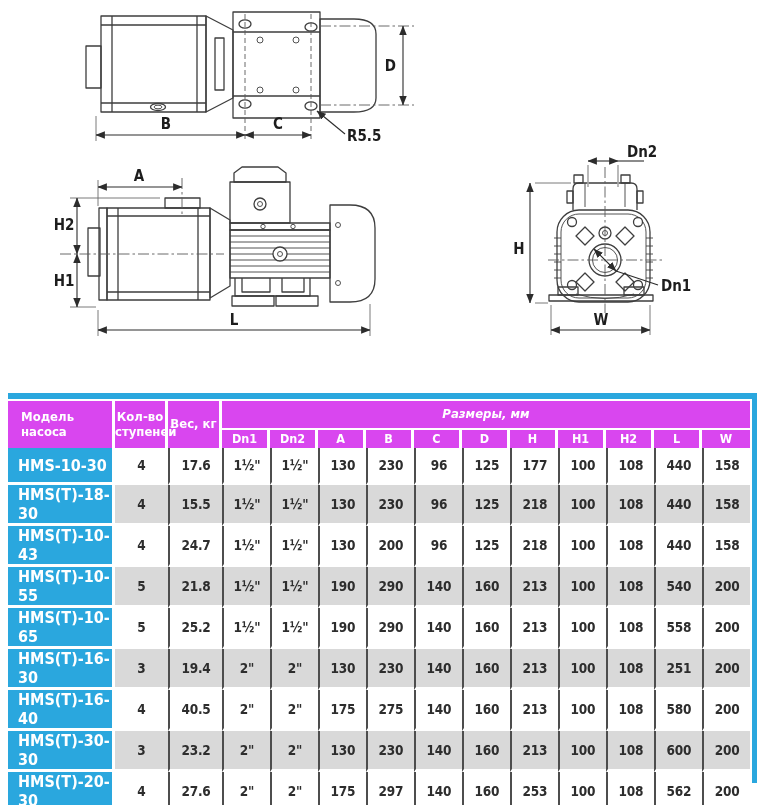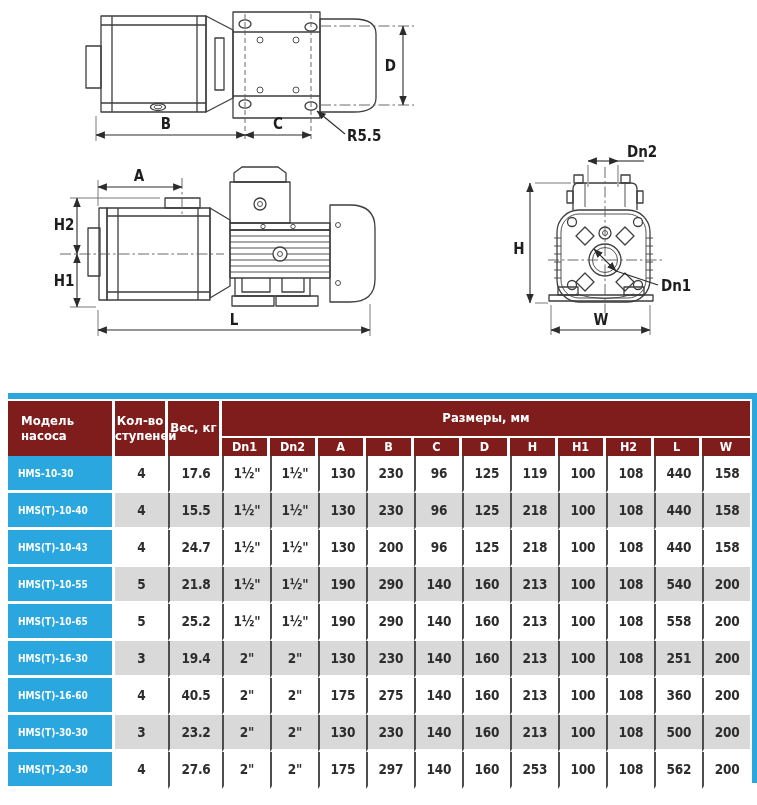--- a/index.html
+++ b/index.html
@@ -19,31 +19,31 @@
   .drawing text{font-family:"DejaVu Sans",sans-serif;font-stretch:condensed;
     font-weight:bold;font-size:15px;fill:#1d1d1d;}
   
   .tbl-topbar{position:absolute;left:8px;top:393px;width:749px;height:6px;background:#2aa7de;}
   .tbl-rightbar{position:absolute;left:752px;top:393px;width:5px;height:390px;background:#2aa7de;}
   table.specs{
     position:absolute;left:8px;top:401px;width:742px;
     border-collapse:separate;border-spacing:0;table-layout:fixed;
   }
   .specs th{
-    background:#7f1d1d;color:#fff;font-weight:bold;text-align:center;
+    background:#d946ef;color:#fff;font-weight:bold;text-align:center;
     padding:0;line-height:1.08;
   }
   .specs th.model-h{text-align:left;padding-left:13px;font-size:13px;border-right:3px solid #fff;}
   .specs th.main-h{font-size:13px;border-right:3px solid #fff;}
-  .specs th.dims-h{border-right:0;height:35px;}
+  .specs th.dims-h{border-right:0;height:27px;font-style:italic;}
   .specs th.sub-h{font-size:12.5px;height:18px;border-top:2px solid #fff;border-right:3px solid #fff;}
   .specs th.sub-h:last-child{border-right:0;}
   .specs td{padding:0;height:34px;border-bottom:3px solid #fff;vertical-align:middle;}
   .specs td.model{
-    background:#2aa7de;color:#fff;font-weight:bold;font-size:10px;
+    background:#2aa7de;color:#fff;font-weight:bold;font-size:16px;
     text-align:left;padding-left:10px;border-right:3px solid #fff;
   }
   .specs td.val{
     background:#fff;color:#2d2d2d;font-weight:bold;font-size:13.5px;
     text-align:center;border-left:2px solid #4d4d4d;letter-spacing:-0.2px;
   }
   .specs td.val.first{border-left:0;}
   .specs tbody tr:nth-child(even) td.val{background:#d9d9d9;}
 </style>
 </head>
@@ -243,28 +243,28 @@
         <tr>
           <td class="model">HMS-10-30</td>
           <td class="val first">4</td>
           <td class="val">17.6</td>
           <td class="val">1½"</td>
           <td class="val">1½"</td>
           <td class="val">130</td>
           <td class="val">230</td>
           <td class="val">96</td>
           <td class="val">125</td>
-          <td class="val">119</td>
+          <td class="val">177</td>
           <td class="val">100</td>
           <td class="val">108</td>
           <td class="val">440</td>
           <td class="val">158</td>
         </tr>
         <tr>
-          <td class="model">HMS(T)-10-40</td>
+          <td class="model">HMS(T)-18-30</td>
           <td class="val first">4</td>
           <td class="val">15.5</td>
           <td class="val">1½"</td>
           <td class="val">1½"</td>
           <td class="val">130</td>
           <td class="val">230</td>
           <td class="val">96</td>
           <td class="val">125</td>
           <td class="val">218</td>
           <td class="val">100</td>
@@ -330,49 +330,49 @@
           <td class="val">230</td>
           <td class="val">140</td>
           <td class="val">160</td>
           <td class="val">213</td>
           <td class="val">100</td>
           <td class="val">108</td>
           <td class="val">251</td>
           <td class="val">200</td>
         </tr>
         <tr>
-          <td class="model">HMS(T)-16-60</td>
+          <td class="model">HMS(T)-16-40</td>
           <td class="val first">4</td>
           <td class="val">40.5</td>
           <td class="val">2"</td>
           <td class="val">2"</td>
           <td class="val">175</td>
           <td class="val">275</td>
           <td class="val">140</td>
           <td class="val">160</td>
           <td class="val">213</td>
           <td class="val">100</td>
           <td class="val">108</td>
-          <td class="val">360</td>
+          <td class="val">580</td>
           <td class="val">200</td>
         </tr>
         <tr>
           <td class="model">HMS(T)-30-30</td>
           <td class="val first">3</td>
           <td class="val">23.2</td>
           <td class="val">2"</td>
           <td class="val">2"</td>
           <td class="val">130</td>
           <td class="val">230</td>
           <td class="val">140</td>
           <td class="val">160</td>
           <td class="val">213</td>
           <td class="val">100</td>
           <td class="val">108</td>
-          <td class="val">500</td>
+          <td class="val">600</td>
           <td class="val">200</td>
         </tr>
         <tr>
           <td class="model">HMS(T)-20-30</td>
           <td class="val first">4</td>
           <td class="val">27.6</td>
           <td class="val">2"</td>
           <td class="val">2"</td>
           <td class="val">175</td>
           <td class="val">297</td>

